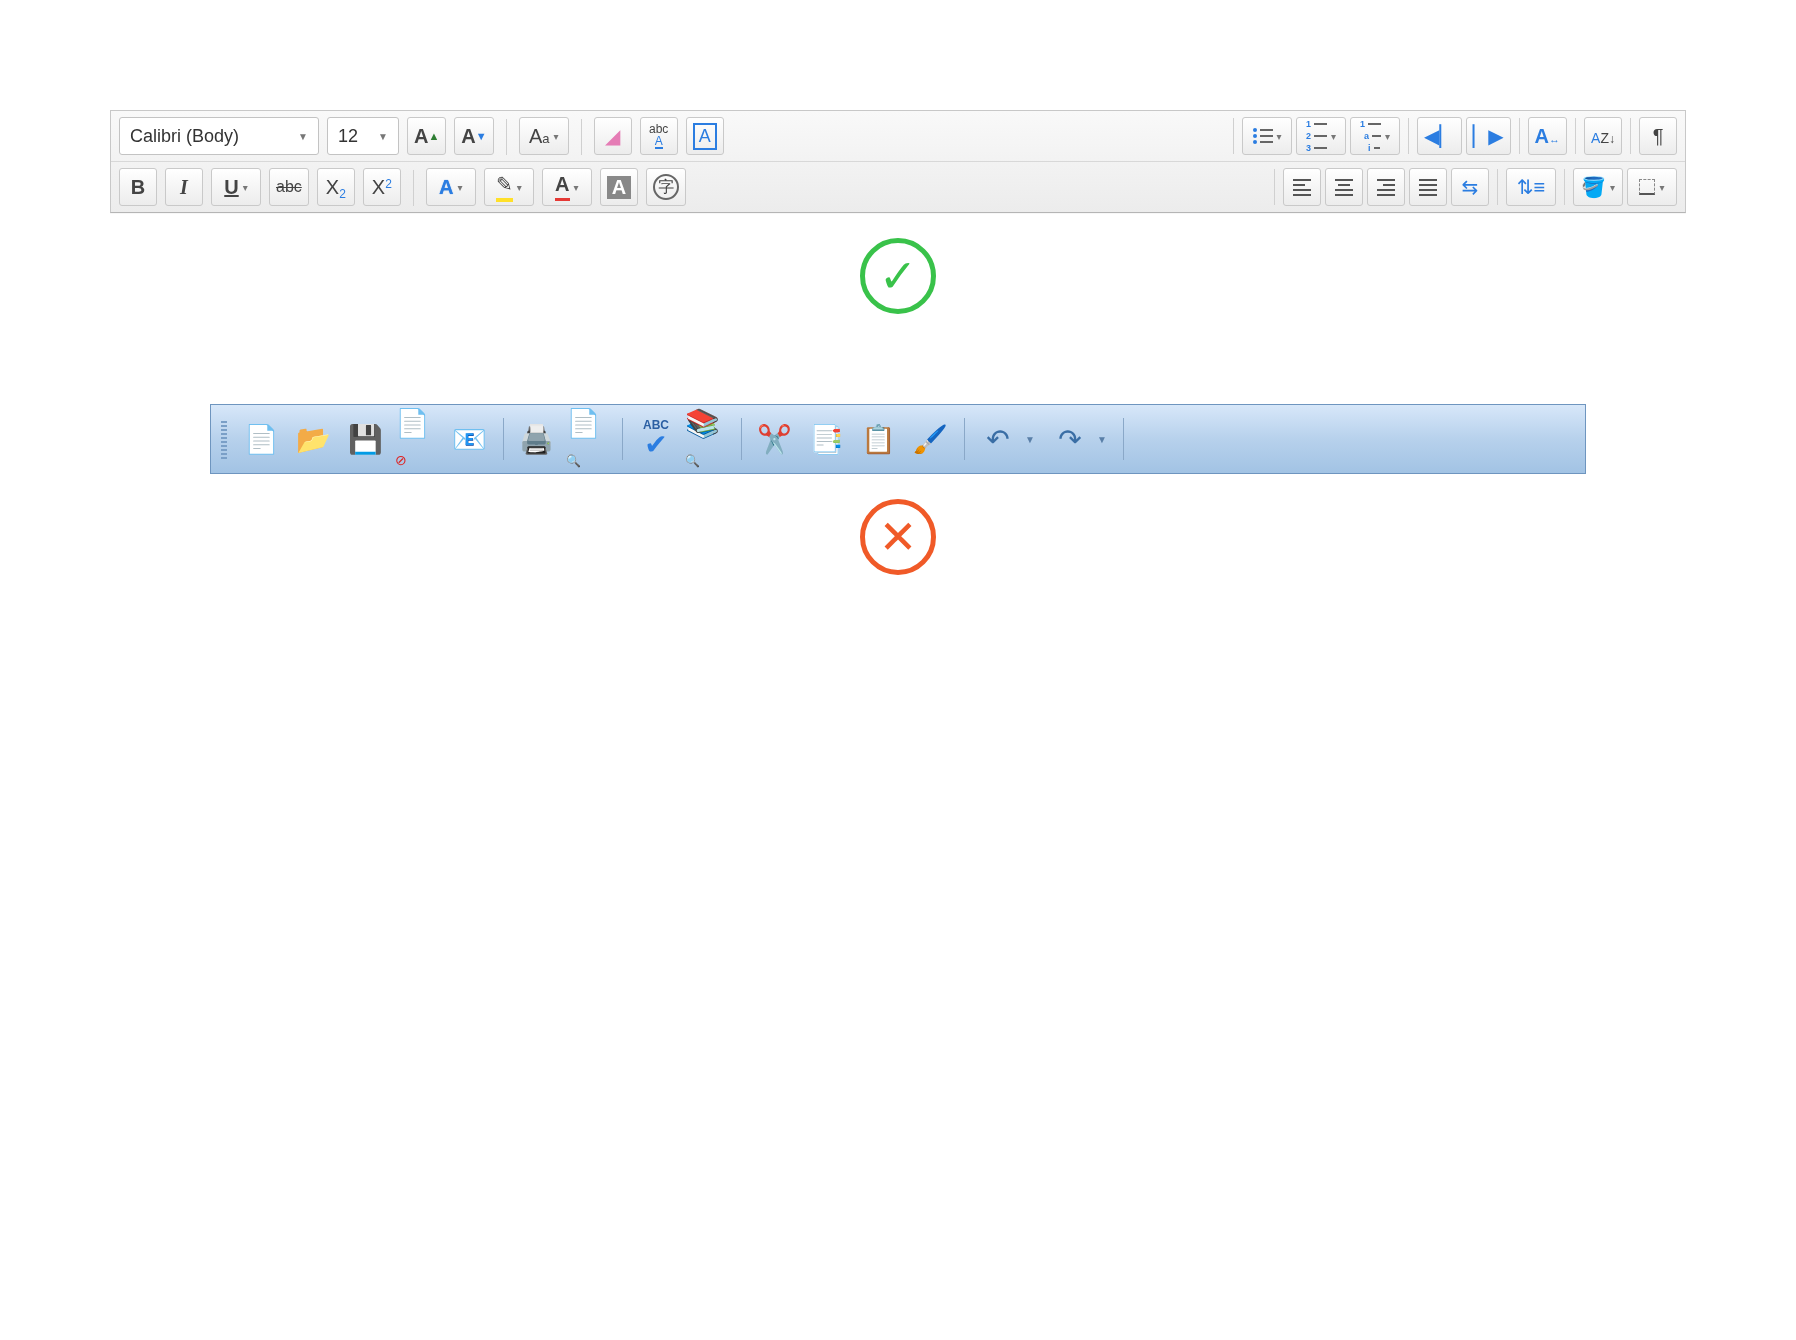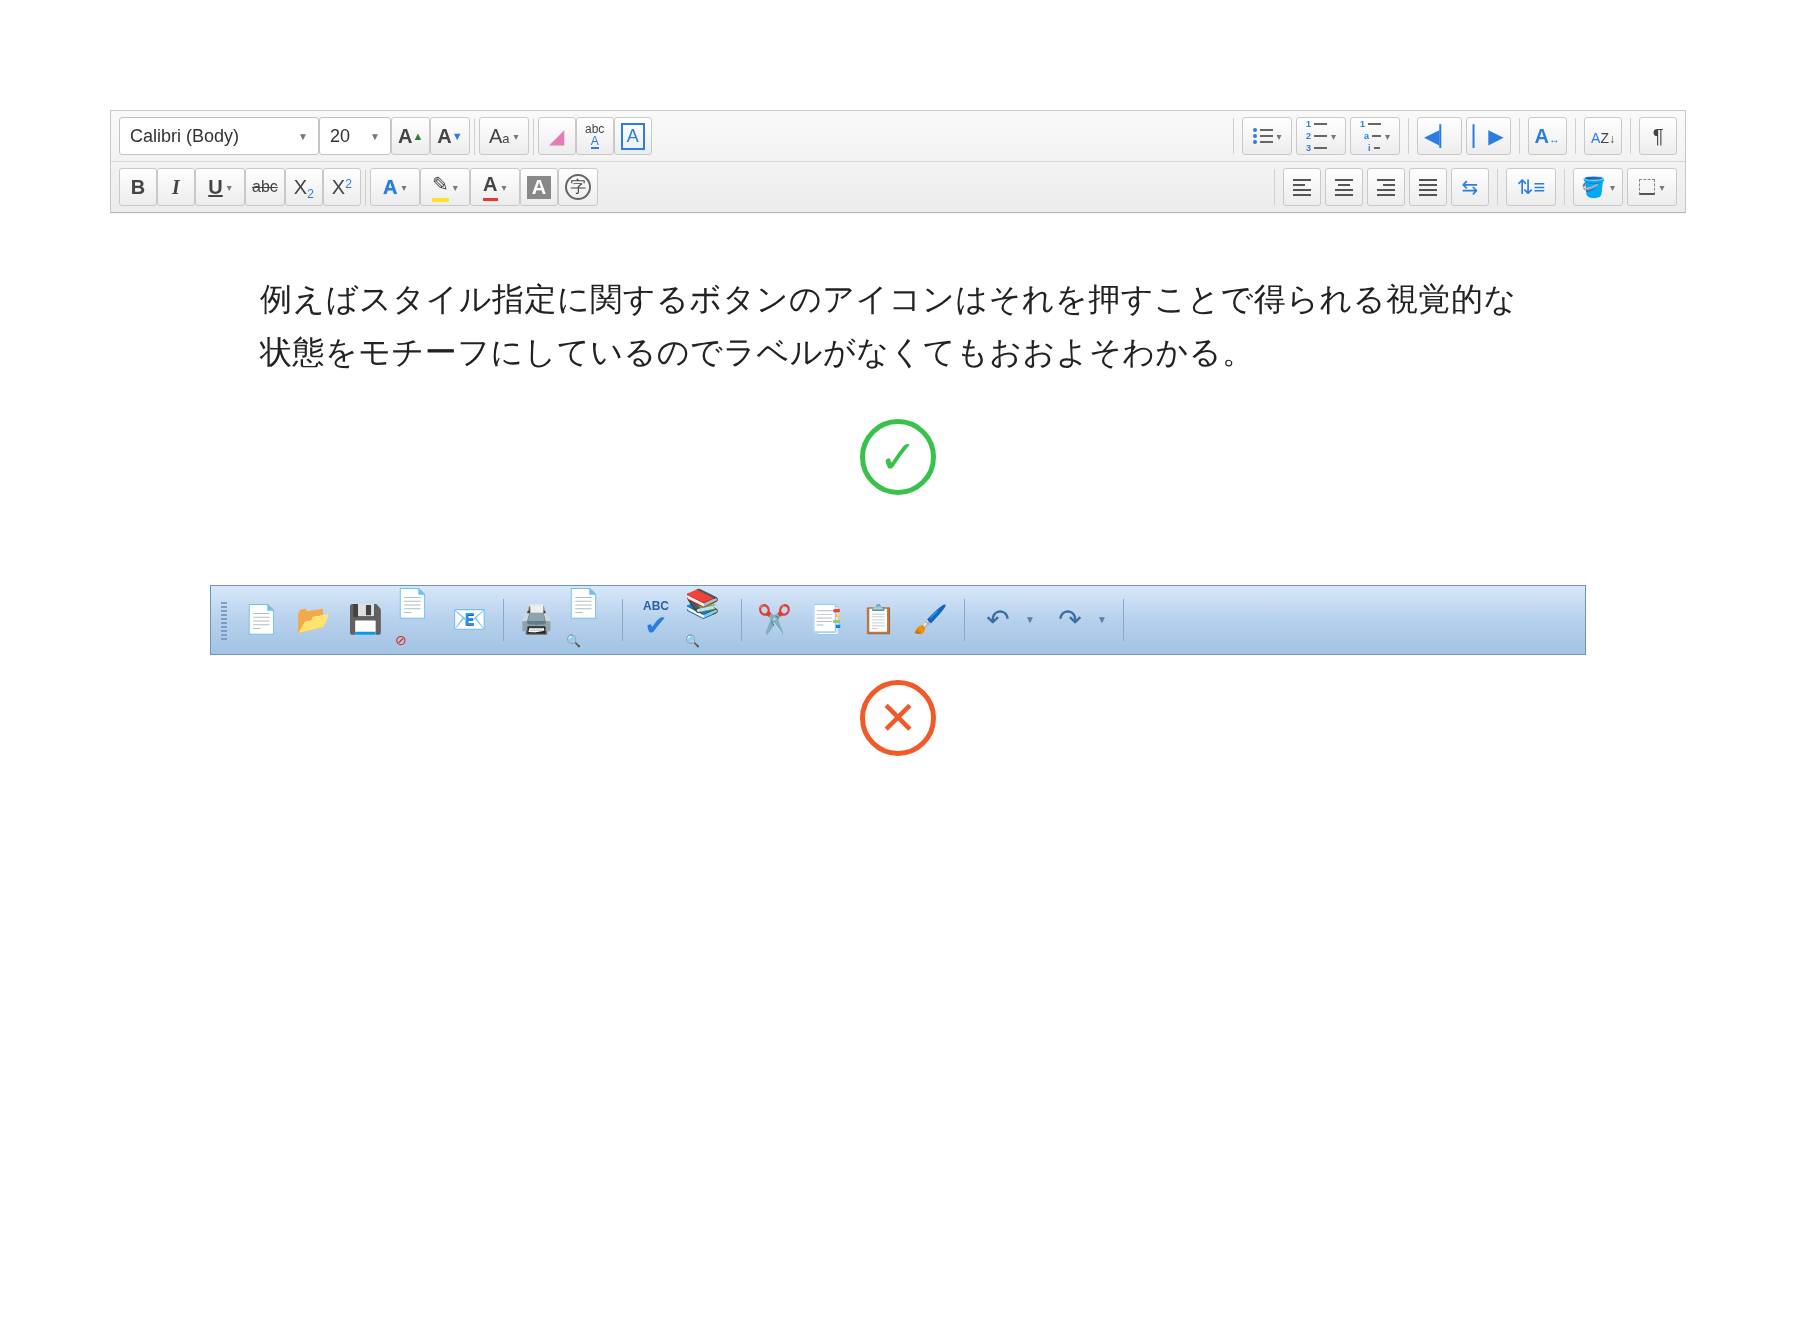--- a/index.html
+++ b/index.html
@@ -21,20 +21,21 @@
     margin: 0 110px;
     background: linear-gradient(#f9f9f9, #ececec);
     border: 1px solid #c8c8c8;
     border-bottom: 1px solid #b5b5b5;
     box-shadow: 0 1px 0 rgba(0,0,0,.03);
   }
   .tl-row {
     display: flex;
     align-items: flex-end;
     padding: 6px 8px;
+    gap: 8px;
   }
   .tl-row + .tl-row {
     border-top: 1px solid #d8d8d8;
   }
   .tl-group {
     display: flex;
     align-items: center;
     gap: 4px;
   }
   .tl-sep {
@@ -166,21 +167,21 @@
 <div class="container">
 
   <div class="toolbar-light">
 
     <div class="tl-row">
       <div class="select font">
         <span>Calibri (Body)</span>
         <span class="tri">▼</span>
       </div>
       <div class="select size">
-        <span>20</span>
+        <span>12</span>
         <span class="tri">▼</span>
       </div>
 
       <div class="btn">
         <span style="font-weight:bold">A</span>
           <span class="green" style="font-size:11px;">▲</span>
       </div>
       <div class="btn">
         <span style="font-weight:bold">A</span>
           <span class="blue" style="font-size:11px;">▼</span>
@@ -386,21 +387,20 @@
           <span class="triside">▾</span>
         </div>
         <div class="btn wide">
           <span style="border:1px dashed #888; width:16px;height:16px; border-bottom:2px solid #555;"></span>
           <span class="triside">▾</span>
         </div>
       </div>
     </div>
   </div>
 
-  <p class="body-text">例えばスタイル指定に関するボタンのアイコンはそれを押すことで得られる視覚的な状態をモチーフにしているのでラベルがなくてもおおよそわかる。</p>
 
   <div class="status">
     <span class="circle good">✓</span>
   </div>
 
   <div class="toolbar-blue">
     <span class="handle"></span>
 
     <span class="bbtn">
       <span>📄</span>

